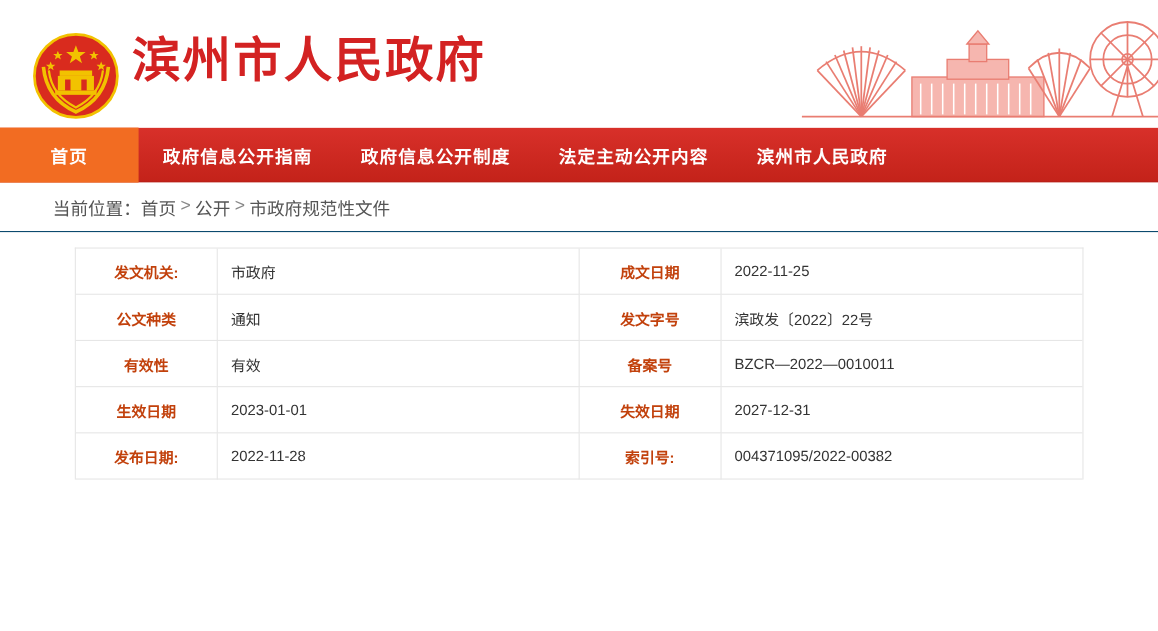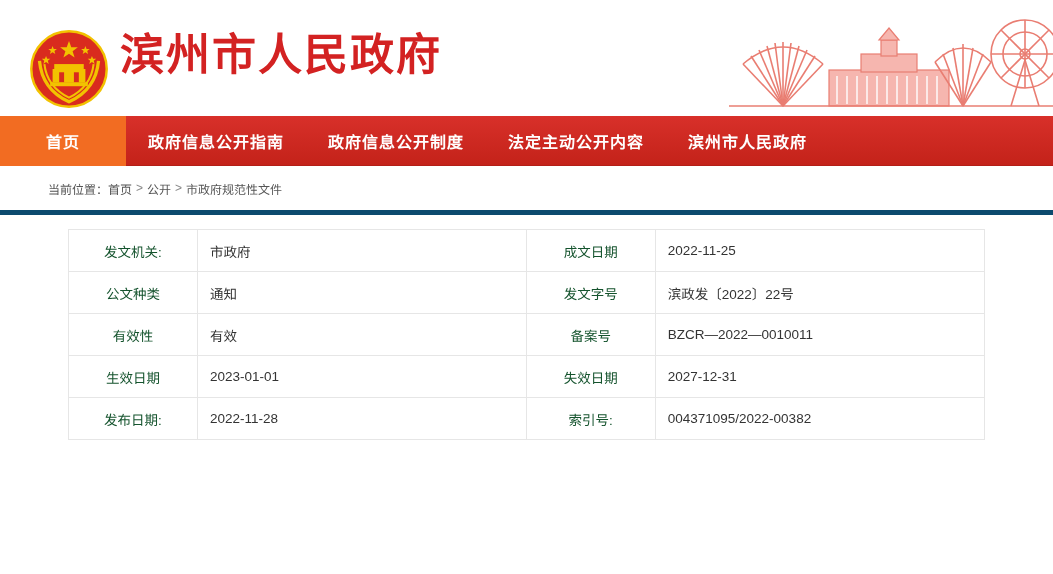--- a/index.html
+++ b/index.html
@@ -101,24 +101,24 @@
     bottom: 14px;
     width: 0;
   }
 
   
   .breadcrumb {
     height: 44px;
     display: flex;
     align-items: center;
     padding-left: 48px;
-    font-size: 12px;
+    font-size: 16px;
     color: #555;
     background: #fff;
-    border-bottom: 5px solid #0c4a6e;
+    border-bottom: 1px solid #0c4a6e;
   }
   .breadcrumb .crumb-link { color: #555; text-decoration: none; cursor: pointer; }
   .breadcrumb .sep { margin: 0 4px; color: #888; }
 
   
   .doc-card {
     margin: 14px 68px 0 68px;
     background: #fff;
     border: 1px solid #e6e6e6;
     border-bottom: none;
@@ -145,22 +145,22 @@
     border: 1px solid #e6e6e6;
     height: 41px;
     padding: 0 12px;
     color: #333;
     white-space: nowrap;
     overflow: hidden;
     text-overflow: ellipsis;
   }
   table.meta td.label {
     text-align: center;
-    font-weight: normal;
-    color: #14532d;
+    font-weight: bold;
+    color: #c2410c;
     background: #fff;
     width: 104px;
   }
   table.meta td.value {
     text-align: left;
     color: #333;
   }
   table.meta tr td:nth-child(1) { border-left: none; }
   table.meta tr td:nth-child(4) { border-right: none; }
   table.meta tr:first-child td { border-top: none; }

